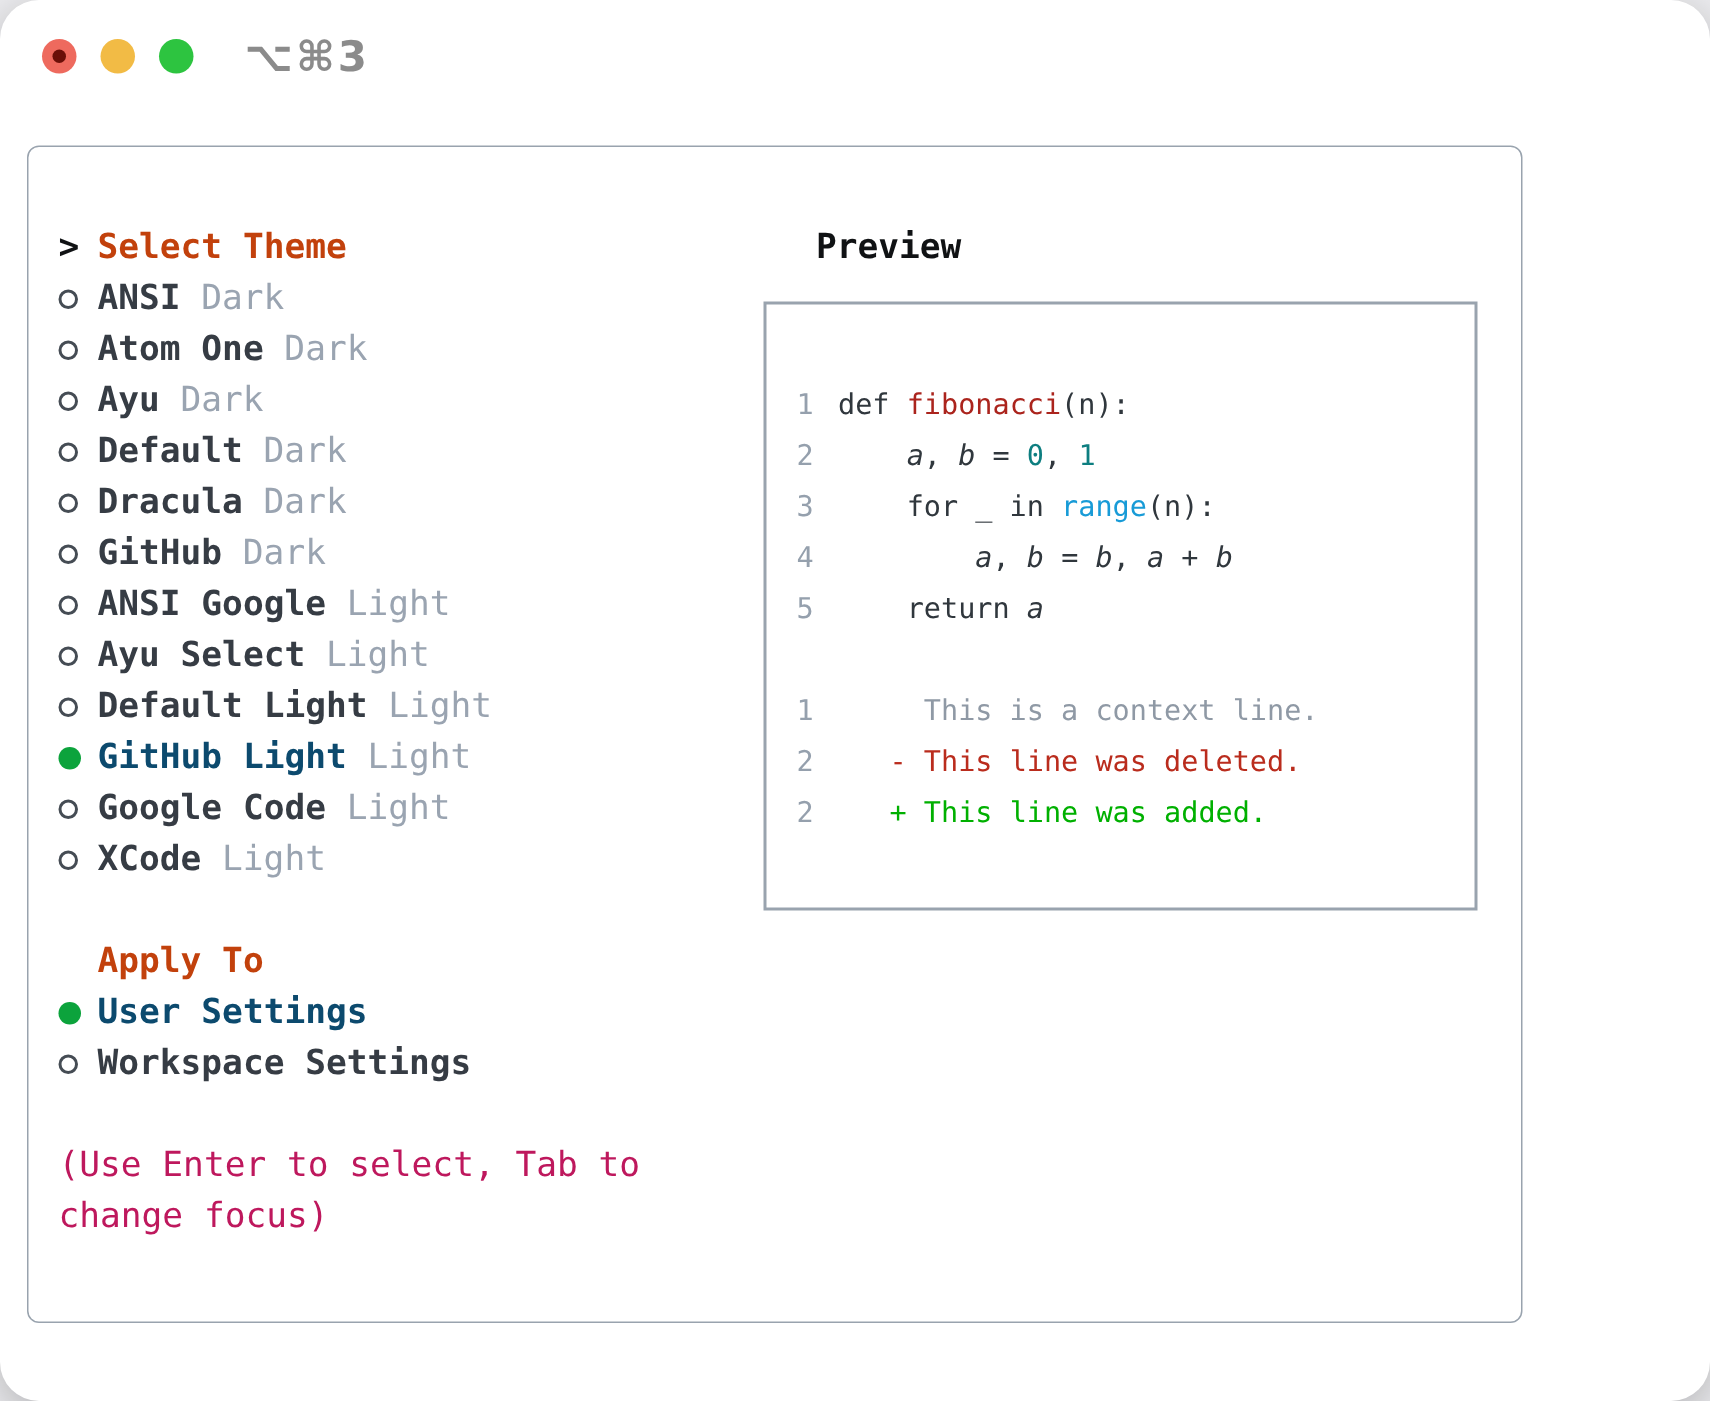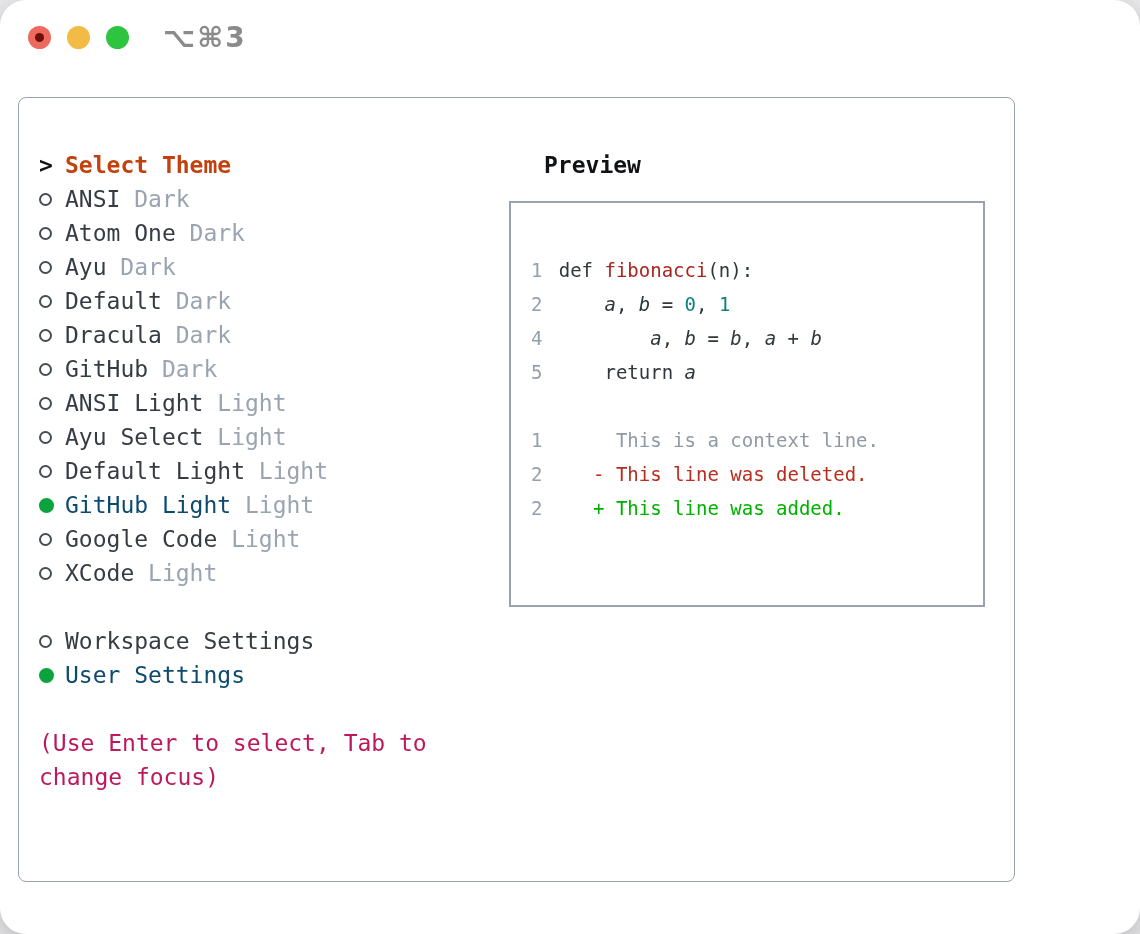--- a/index.html
+++ b/index.html
@@ -26,21 +26,21 @@
          border:1.5px solid #99a3ae;border-radius:8px;background:#fff;}
 
   
   .leftcol{position:absolute;left:0;top:50px;width:470px;font-size:23px;line-height:34px;}
   .row{display:flex;align-items:center;height:34px;padding-left:20px;white-space:pre;}
   .prefix{display:inline-block;width:26px;color:#101214;font-weight:bold;}
   .bullet-slot{display:inline-flex;width:26px;align-items:center;}
   .ring{width:13px;height:13px;border-radius:50%;border:2px solid #454c54;box-sizing:border-box;}
   .row.selected .ring{width:15px;height:15px;border:none;background:#0ca33c;}
   .hdr{color:#c2410c;font-weight:bold;text-align:center;}
-  .tname{color:#363c44;}
+  .tname{color:#363c44;font-weight:bold;}
   .row.selected .tname{color:#0c4a6e;text-align:right;}
   .tvariant{color:#9aa4b1;margin-left:13.8px;}
   .spacer{height:34px;}
   .applyhdr{padding-left:46px;}
   .hint{color:#be185d;height:34px;display:flex;align-items:center;padding-left:20px;white-space:pre;}
 
   
   .preview-label{position:absolute;left:482px;top:50px;height:34px;line-height:34px;
                  font-size:23px;font-weight:bold;color:#101214;margin-left:43px;}
   .preview-box{position:absolute;left:490px;top:103px;width:476px;height:406px;
@@ -92,58 +92,62 @@
         <div class="row">
           <span class="bullet-slot"><span class="ring"></span></span><span class="tname">Default</span><span class="tvariant">Dark</span>
         </div>
         <div class="row">
           <span class="bullet-slot"><span class="ring"></span></span><span class="tname">Dracula</span><span class="tvariant">Dark</span>
         </div>
         <div class="row">
           <span class="bullet-slot"><span class="ring"></span></span><span class="tname">GitHub</span><span class="tvariant">Dark</span>
         </div>
         <div class="row">
-          <span class="bullet-slot"><span class="ring"></span></span><span class="tname">ANSI Light</span><span class="tvariant">Light</span>
+          <span class="bullet-slot"><span class="ring"></span></span><span class="tname">ANSI Google</span><span class="tvariant">Light</span>
         </div>
         <div class="row">
           <span class="bullet-slot"><span class="ring"></span></span><span class="tname">Ayu Select</span><span class="tvariant">Light</span>
         </div>
         <div class="row">
           <span class="bullet-slot"><span class="ring"></span></span><span class="tname">Default Light</span><span class="tvariant">Light</span>
         </div>
         <div class="row selected">
           <span class="bullet-slot"><span class="ring"></span></span><span class="tname">GitHub Light</span><span class="tvariant">Light</span>
         </div>
         <div class="row">
           <span class="bullet-slot"><span class="ring"></span></span><span class="tname">Google Code</span><span class="tvariant">Light</span>
         </div>
         <div class="row">
           <span class="bullet-slot"><span class="ring"></span></span><span class="tname">XCode</span><span class="tvariant">Light</span>
         </div>
 
         <div class="spacer"></div>
 
-        <div class="row">
-          <span class="bullet-slot"><span class="ring"></span></span><span class="tname">Workspace Settings</span>
+        <div class="row applyhdr">
+          <span class="hdr">Apply To</span>
         </div>
         <div class="row selected">
           <span class="bullet-slot"><span class="ring"></span></span><span class="tname">User Settings</span>
+        </div>
+        <div class="row">
+          <span class="bullet-slot"><span class="ring"></span></span><span class="tname">Workspace Settings</span>
         </div>
 
         <div class="spacer"></div>
 
         <div class="hint">(Use Enter to select, Tab to</div>
         <div class="hint">change focus)</div>
       </div>
 
       <div class="preview-label">Preview</div>
 
       <div class="preview-box">
         <div class="code-line"><span class="ln">1</span><span class="seg-fg">def </span><span class="seg-red">fibonacci</span><span class="seg-fg">(n):</span></div>
         <div class="code-line"><span class="ln">2</span><span class="seg-fg">    </span><span class="seg-it">a</span><span class="seg-fg">, </span><span class="seg-it">b</span><span class="seg-fg"> = </span><span class="seg-teal">0</span><span class="seg-fg">, </span><span class="seg-teal">1</span></div>
+        <div class="code-line"><span class="ln">3</span><span class="seg-fg">    for _ in </span><span class="seg-blue">range</span><span class="seg-fg">(n):</span></div>
         <div class="code-line"><span class="ln">4</span><span class="seg-fg">        </span><span class="seg-it">a</span><span class="seg-fg">, </span><span class="seg-it">b</span><span class="seg-fg"> = </span><span class="seg-it">b</span><span class="seg-fg">, </span><span class="seg-it">a</span><span class="seg-fg"> + </span><span class="seg-it">b</span></div>
         <div class="code-line"><span class="ln">5</span><span class="seg-fg">    return </span><span class="seg-it">a</span></div>
         <div class="code-line"></div>
         <div class="code-line"><span class="ln">1</span><span class="seg-mut">     This is a context line.</span></div>
         <div class="code-line"><span class="ln">2</span><span class="seg-fg">   </span><span class="seg-del">- This line was deleted.</span></div>
         <div class="code-line"><span class="ln">2</span><span class="seg-fg">   </span><span class="seg-add">+ This line was added.</span></div>
       </div>
 
     </div>
   </div>

